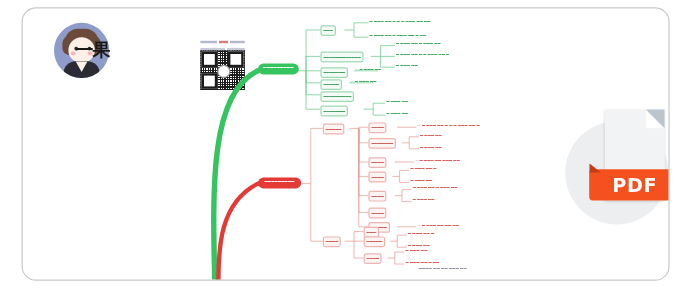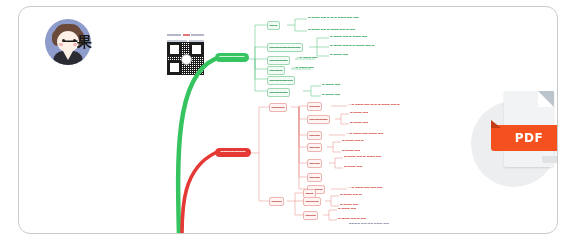--- a/index.html
+++ b/index.html
@@ -66,23 +66,23 @@
   
   #pdf-wrap{position:absolute;left:452px;top:84px;width:110px;height:96px;}
   #pdf-circle{position:absolute;left:0;top:10px;width:86px;height:86px;border-radius:50%;background:#eceef0;}
   #sheet{position:absolute;left:33px;top:0;width:50px;height:76px;background:#f1f3f4;border-radius:2px;
          box-shadow:0 1px 2px rgba(0,0,0,.12);}
   #fold{position:absolute;right:0;top:0;width:16px;height:16px;background:#bdc5cc;
         clip-path:polygon(0 0,100% 100%,100% 0);}
   #foldcut{position:absolute;right:0;top:0;width:16px;height:16px;background:#fff;
         clip-path:polygon(0 0,100% 100%,0 100%);}
   #tray{position:absolute;left:38px;bottom:4px;width:40px;height:7px;background:#dfe3e6;border-radius:0 0 3px 3px;}
-  #band{position:absolute;left:20px;top:34px;width:76px;height:26px;background:#f4511e;border-radius:3px;
+  #band{position:absolute;left:20px;top:50px;width:76px;height:26px;background:#f4511e;border-radius:3px;
         display:flex;align-items:center;justify-content:center;
-        color:#fff;font-size:12px;font-weight:700;letter-spacing:.5px;font-family:"DejaVu Sans",sans-serif;}
+        color:#fff;font-size:16px;font-weight:700;letter-spacing:.5px;font-family:"DejaVu Sans",sans-serif;}
   #band::before{content:"";position:absolute;left:-0px;top:-5px;width:10px;height:8px;background:#c33c17;
         clip-path:polygon(0 0,100% 100%,0 100%);}
   #band::after{content:"";position:absolute;right:-0px;top:-5px;width:10px;height:8px;background:#c33c17;
         clip-path:polygon(100% 0,100% 100%,0 100%);}
 </style>
 </head>
 <body>
 
 <div id="card">
 

